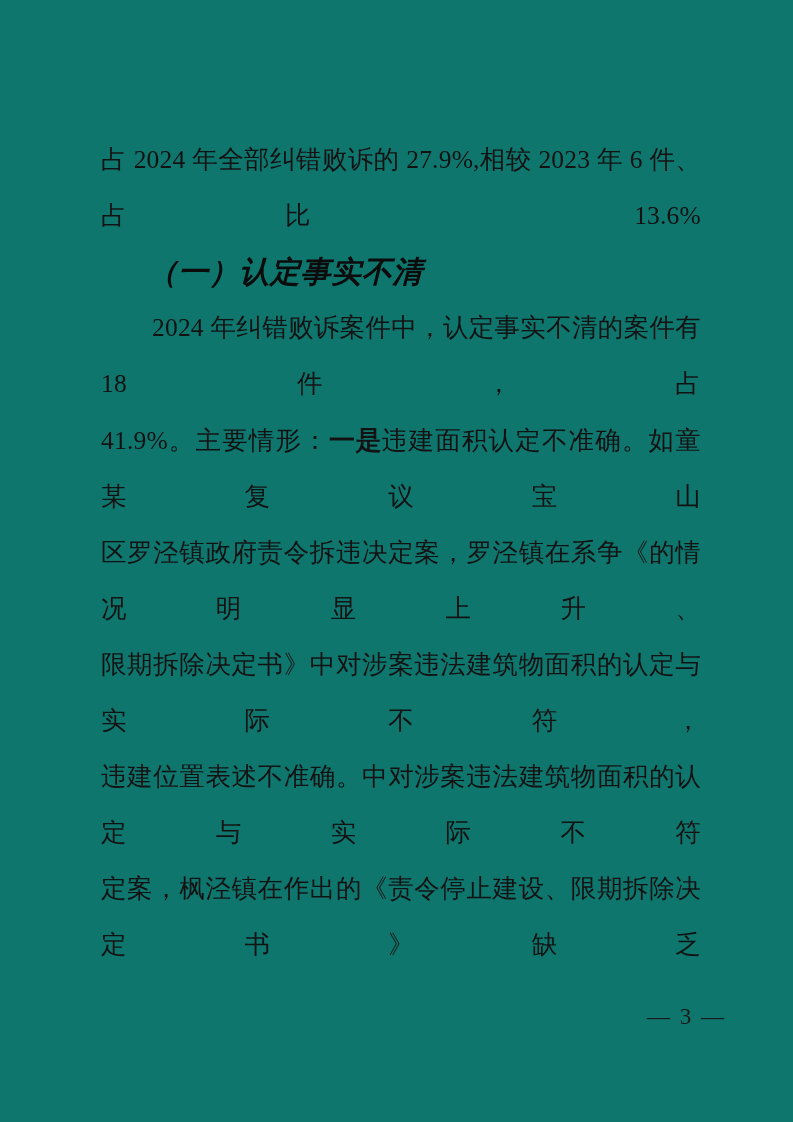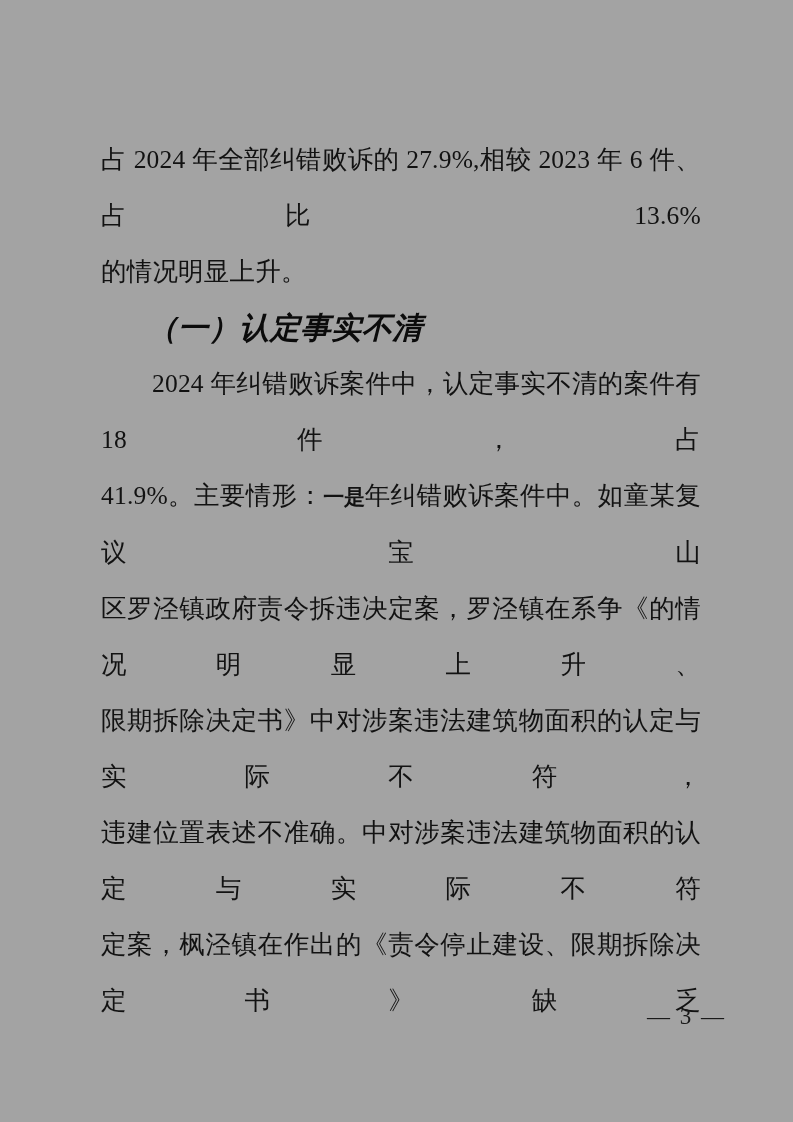--- a/index.html
+++ b/index.html
@@ -9,21 +9,21 @@
   }
   body {
     font-family: "Liberation Serif", "DejaVu Serif", serif;
     color: #111111;
     -webkit-font-smoothing: antialiased;
   }
   .page {
     position: relative;
     width: 793px;
     height: 1122px;
-    background: #a3a3a3;
+    background: #0f766e;
     overflow: hidden;
     box-sizing: border-box;
   }
   .content {
     position: absolute;
     left: 101px;
     top: 132px;
     width: 600px;
   }
 
@@ -39,21 +39,21 @@
     font-family: "Liberation Serif", "DejaVu Serif", serif;
   }
   
   .para.stretch {
     text-align-last: justify;
   }
 
   b.marker {
     font-weight: 700;
     font-family: "Liberation Sans", "DejaVu Sans", sans-serif;
-    font-size: 21px;
+    font-size: 26px;
     letter-spacing: -0.5px;
   }
 
   
   .h1cn {
     font-family: "Liberation Sans", "DejaVu Sans", sans-serif;
     font-weight: 700;
     font-size: 25px;
     line-height: 56px;
     margin: 0;
@@ -89,29 +89,28 @@
   }
 </style>
 </head>
 <body>
 
 <div class="page">
 
   <div class="content">
 
     <div class="para stretch">占 2024 年全部纠错败诉的 27.9%,相较 2023 年 6 件、占比 13.6%</div>
-    <div class="para">的情况明显上升。</div>
 
 
     <div class="h2cn">（一）认定事实不清</div>
 
     <div class="para stretch">
       <span style="display:inline-block;width:2em"></span><span>2024 年纠错败诉案件中，认定事实不清的案件有 18 件，占</span>
     </div>
-    <div class="para stretch"><span>41.9%。主要情形：</span><b class="marker">一是</b><span>年纠错败诉案件中。如童某复议宝山</span></div>
+    <div class="para stretch"><span>41.9%。主要情形：</span><b class="marker">一是</b><span>违建面积认定不准确。如童某复议宝山</span></div>
     <div class="para stretch">区罗泾镇政府责令拆违决定案，罗泾镇在系争《的情况明显上升、</div>
     <div class="para stretch">限期拆除决定书》中对涉案违法建筑物面积的认定与实际不符，</div>
     <div class="para stretch">违建位置表述不准确。中对涉案违法建筑物面积的认定与实际不符</div>
     <div class="para stretch">定案，枫泾镇在作出的《责令停止建设、限期拆除决定书》缺乏</div>
 
   </div>
 
   <div class="pageno">— 3 —</div>
 
 </div>

